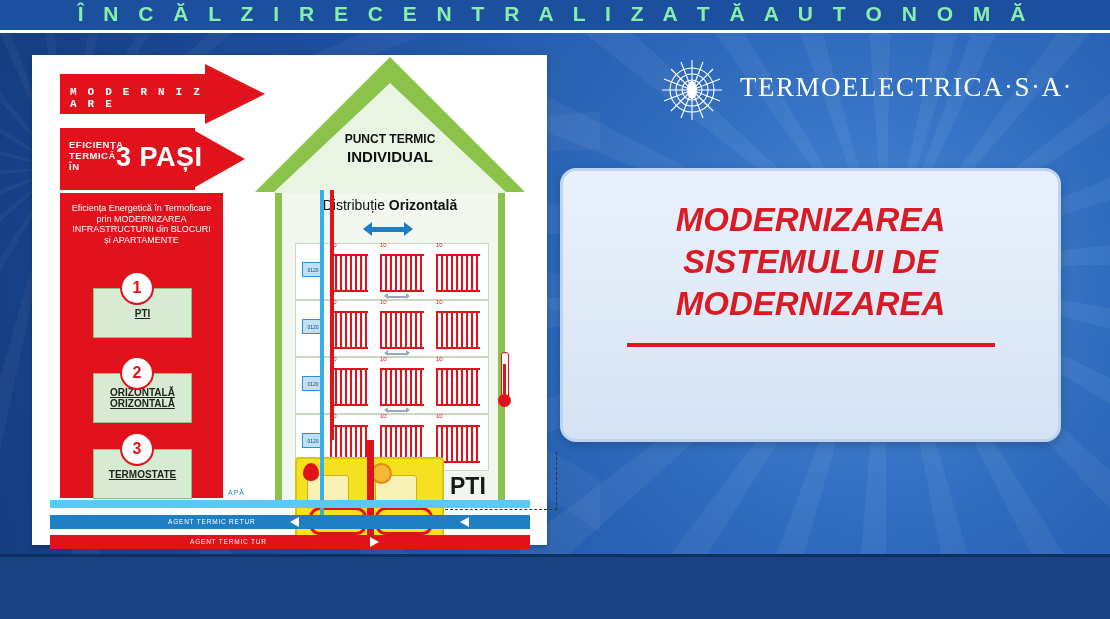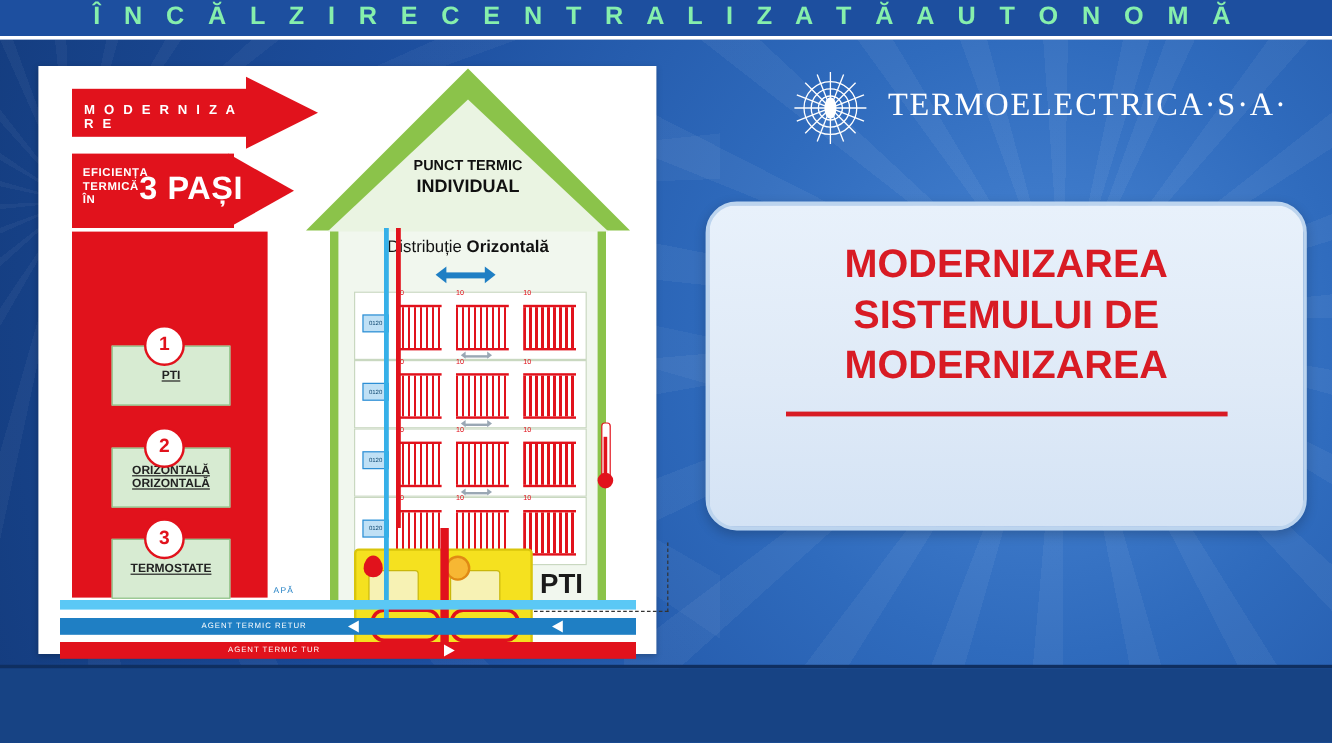--- a/index.html
+++ b/index.html
@@ -53,21 +53,21 @@
 
   
   .white-panel{
     position:absolute;left:32px;top:55px;width:515px;height:490px;
     background:#ffffff;
     box-shadow:0 2px 5px rgba(0,0,0,.25);
   }
 
   
   .mod-arrow{
-    position:absolute;left:60px;top:64px;width:205px;height:60px;
+    position:absolute;left:60px;top:64px;width:205px;height:60px;font-family:Liberation Mono, monospace;
   }
   .mod-arrow .body{
     position:absolute;left:0;top:10px;width:150px;height:40px;background:#e1121c;
   }
   .mod-arrow .head{
     position:absolute;left:145px;top:0;width:0;height:0;
     border-top:30px solid transparent;border-bottom:30px solid transparent;
     border-left:60px solid #e1121c;
   }
   .mod-arrow .label{
@@ -249,24 +249,25 @@
 
   
   .logo-wrap{position:absolute;left:660px;top:58px;width:400px;height:64px;}
   .logo-mark{position:absolute;left:0;top:0;width:64px;height:64px;}
   .logo-text{
     position:absolute;left:80px;top:14px;color:#ffffff;font-size:27px;
     letter-spacing:1.5px;font-family:"Liberation Serif", serif;white-space:nowrap;
   }
 
   .right-card{
-    position:absolute;left:588px;top:168px;width:495px;height:268px;
-    border:3px solid #bcd4ee;border-radius:26px;
+    position:absolute;left:560px;top:168px;width:495px;height:268px;
+    border:3px solid #bcd4ee;border-radius:16px;
     background:linear-gradient(180deg,#e8f1fb 0%,#dfeaf7 55%,#d4e3f5 100%);
     box-shadow:0 3px 10px rgba(0,0,0,.2);
+    font-style:italic;
   }
   .rc-title{
     position:absolute;left:30px;top:28px;width:435px;text-align:center;
     color:#d81b24;font-size:33px;font-weight:bold;line-height:42px;
   }
   .rc-rule{
     position:absolute;left:64px;top:172px;width:368px;height:4px;background:#d81b24;
   }
   .rc-sub{
     position:absolute;left:30px;top:196px;width:435px;text-align:center;
@@ -301,20 +302,21 @@
     <div class="head"></div>
     <div class="small">
       <span>EFICIENȚA</span><br>
       <span>TERMICĂ</span><br>
       <span>ÎN</span>
     </div>
     <div class="big">3 PAȘI</div>
   </div>
 
   <div class="steps-col">
+    <div class="steps-intro">Eficiența Energetică în Termoficare prin MODERNIZAREA INFRASTRUCTURII din BLOCURI și APARTAMENTE</div>
 
     <div class="step-box" style="top:95px">
       <div class="txt">PTI</div>
     </div>
     <div class="step-badge" style="top:78px">
       <span>1</span>
     </div>
 
     <div class="step-box" style="top:180px">
       <div class="txt">ORIZONTALĂ ORIZONTALĂ</div>

